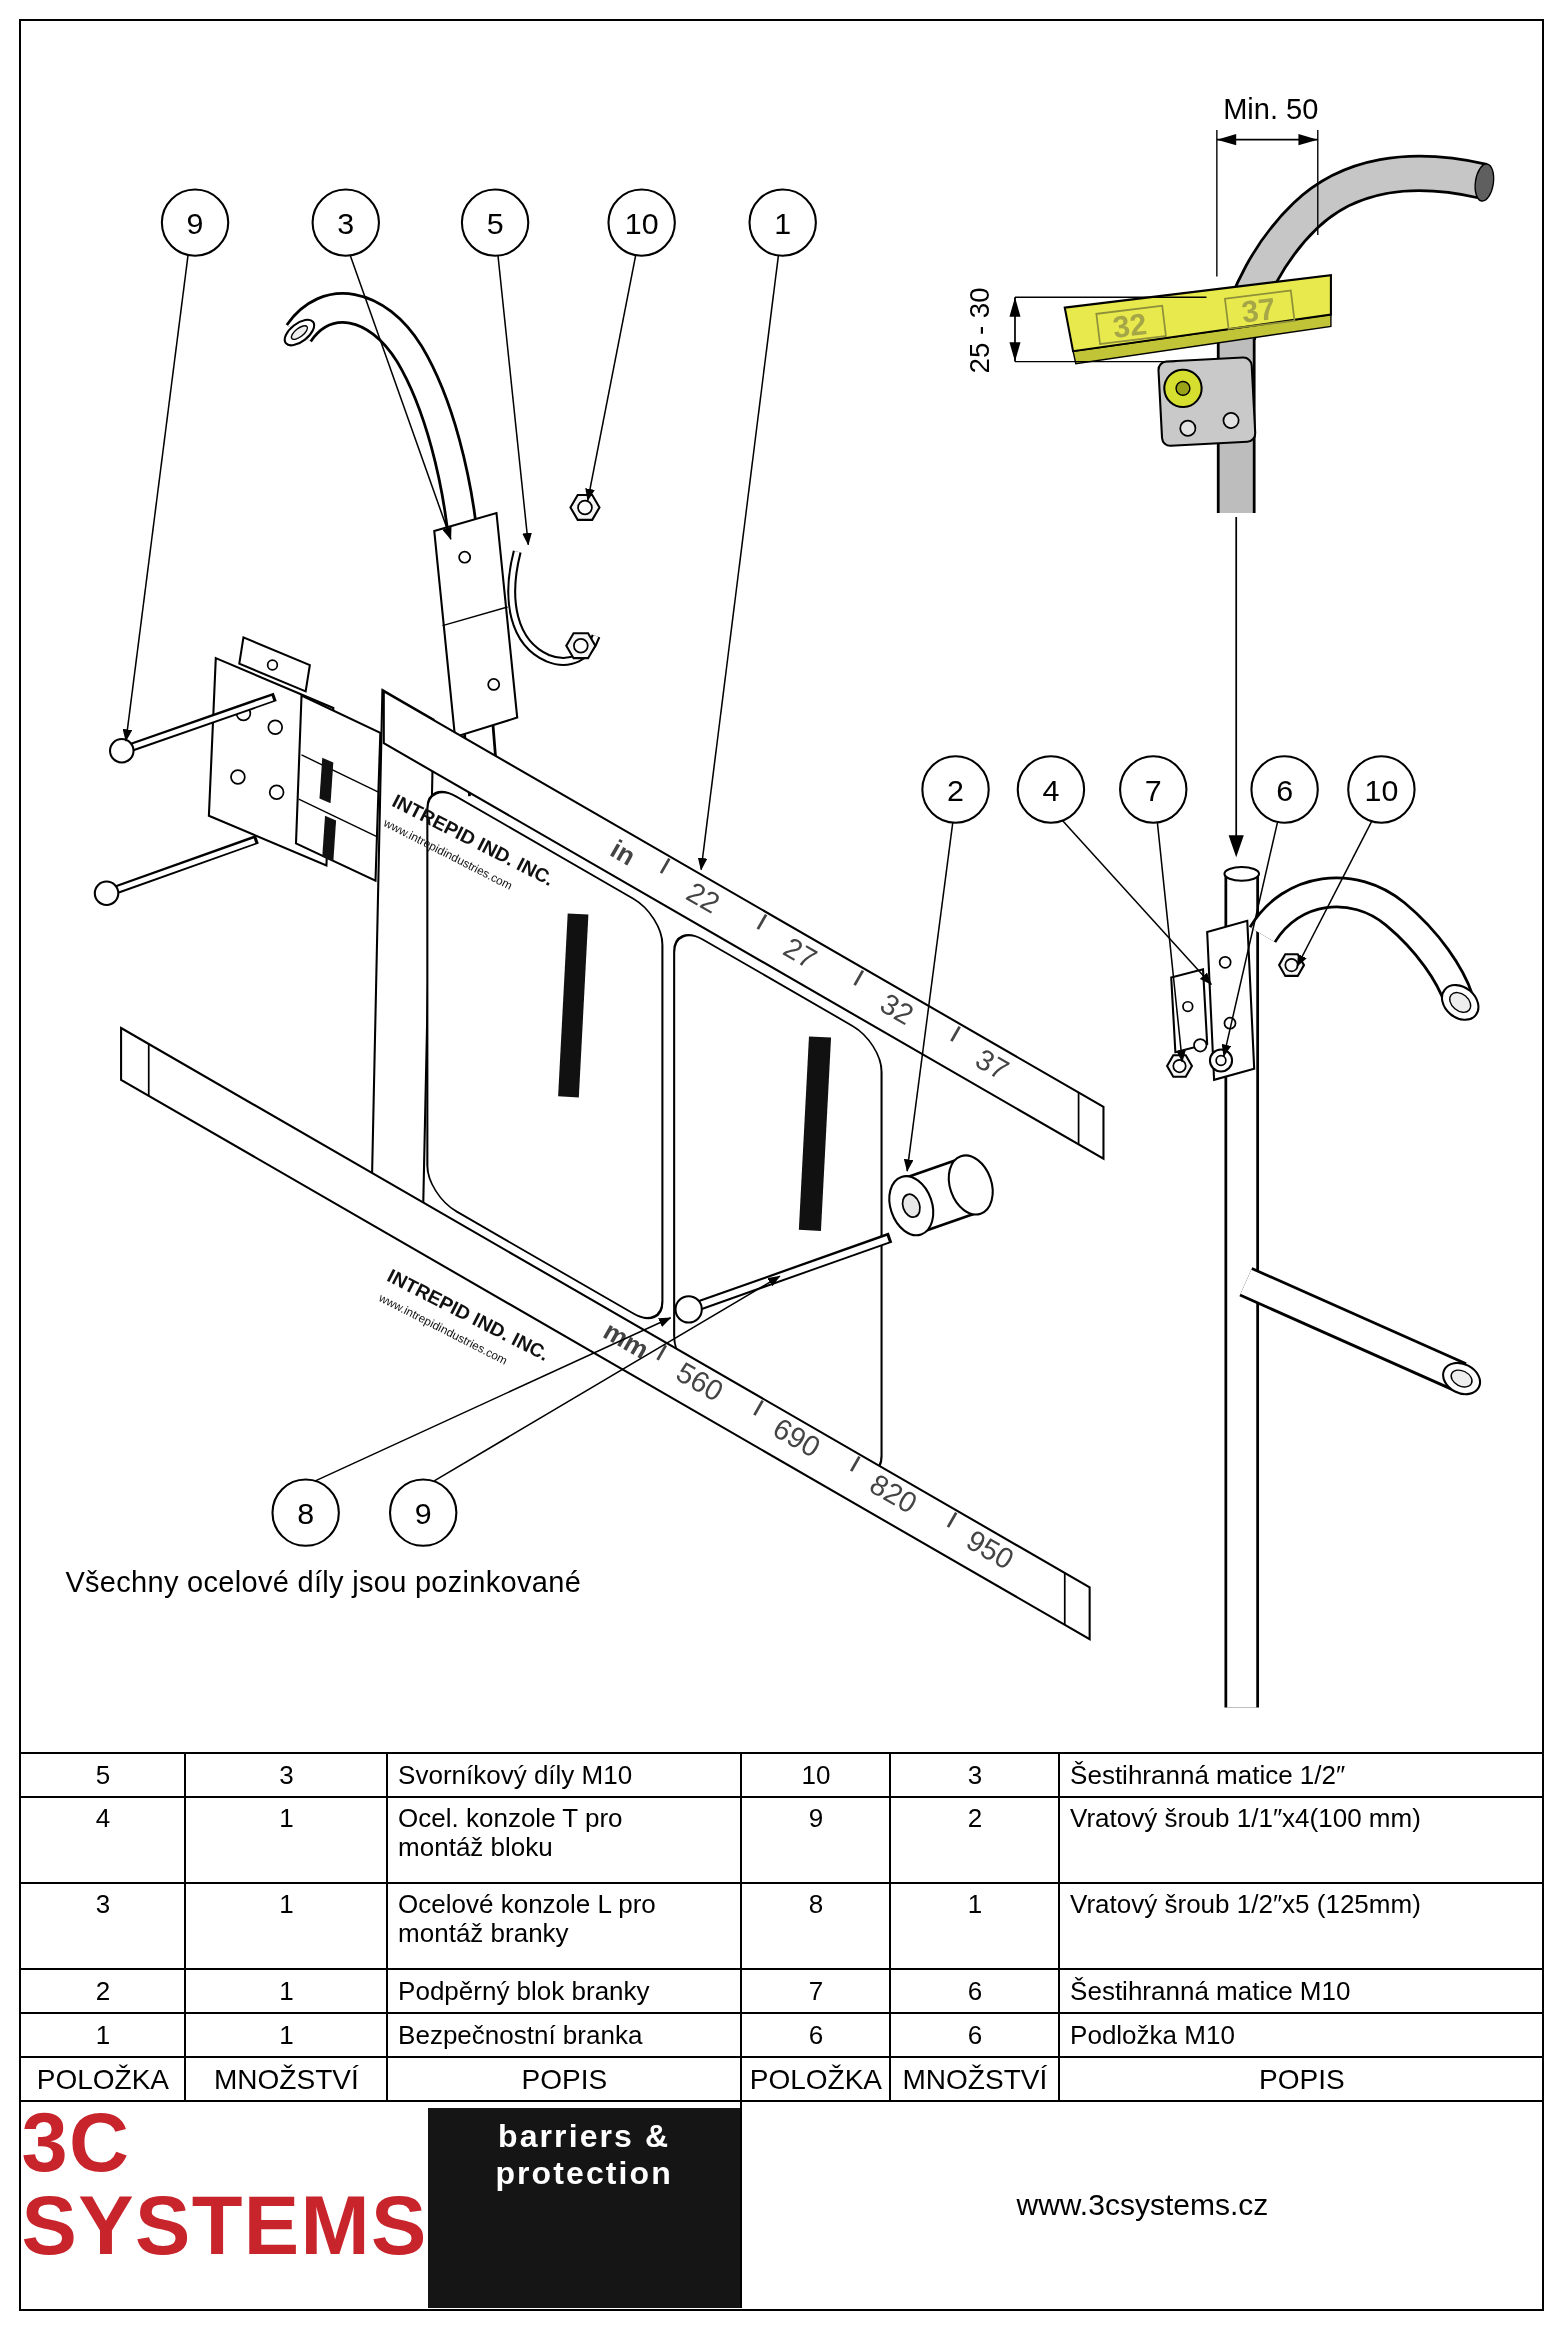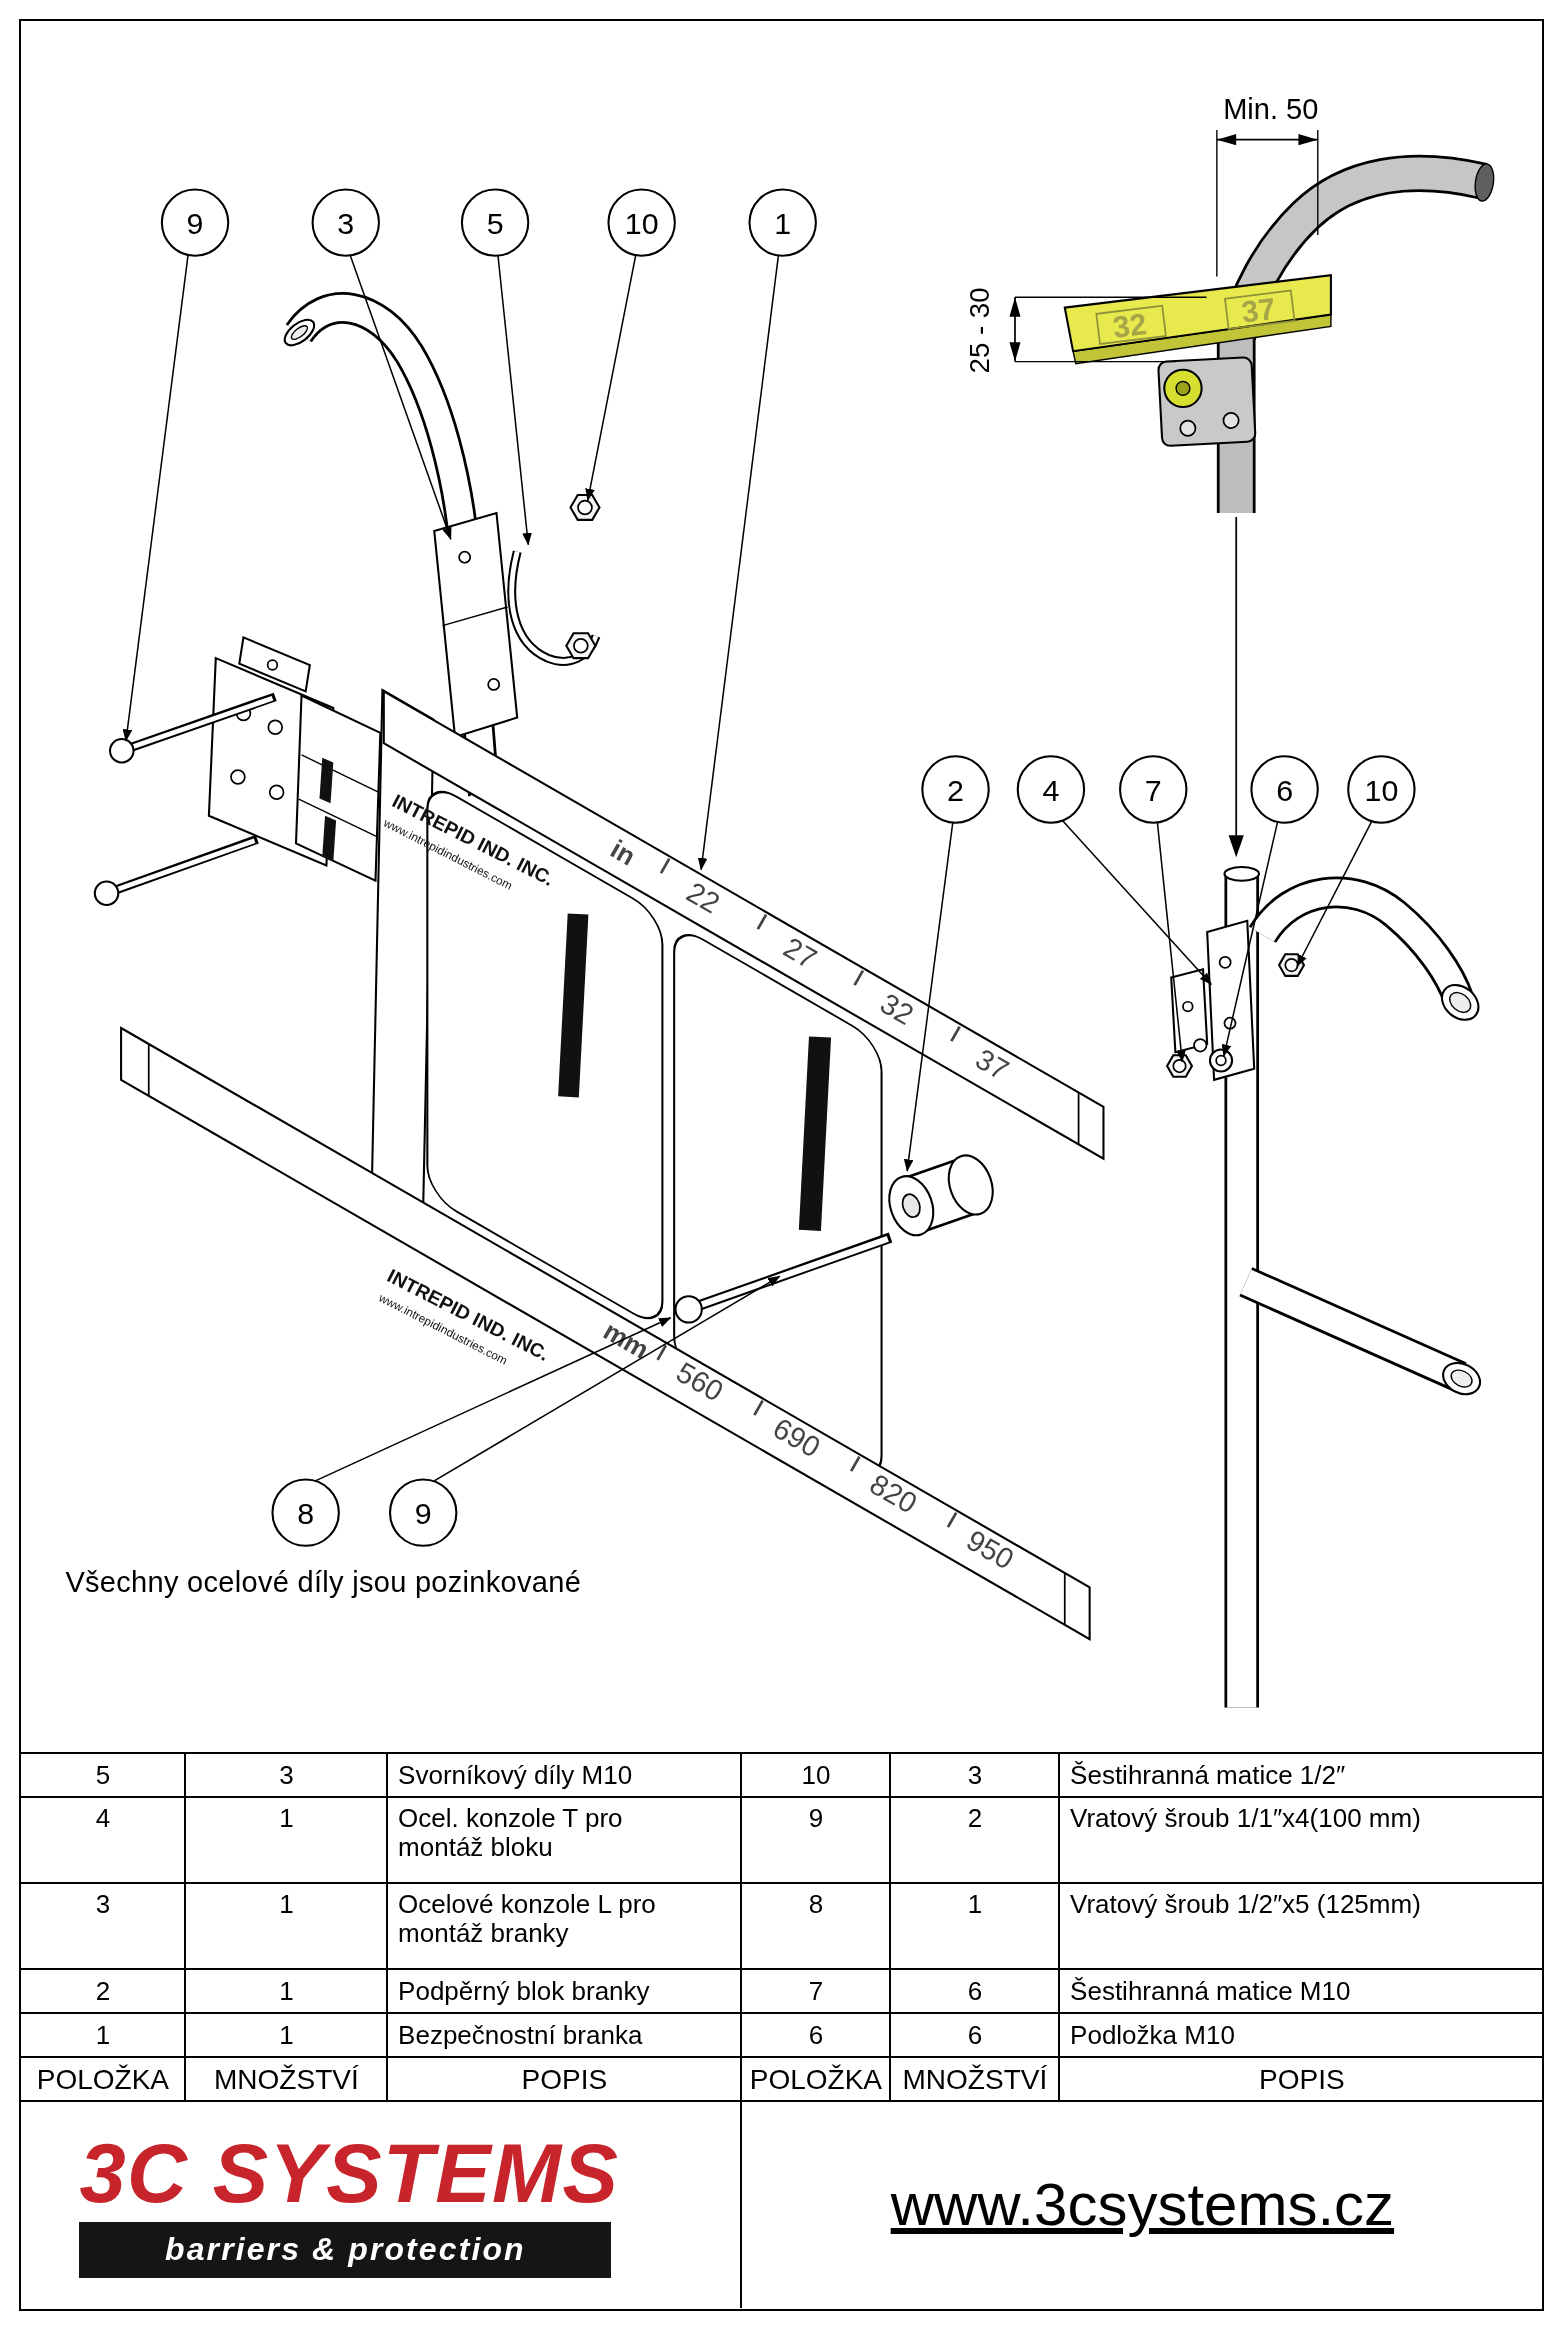--- a/index.html
+++ b/index.html
@@ -9,22 +9,22 @@
   .note{position:absolute;left:44px;top:1545px;font-size:29px;letter-spacing:0.3px;}
   .bom{position:absolute;left:0;top:1731px;width:1521px;display:grid;
        grid-template-columns:165px 202px 354px 149px 169px 483px;
        grid-template-rows:44px 86px 86px 44px 44px 44px;
        border-top:2.1px solid #000;font-size:26px;}
   .cell{border-right:2.1px solid #000;border-bottom:2.1px solid #000;display:flex;align-items:center;justify-content:center;box-sizing:border-box;line-height:1.12;}
   .cell.lastcol{border-right:none;}
   .cell.desc{justify-content:flex-start;padding-left:9.7px;white-space:pre-line;}
   .cell.hdr{font-size:28px;}
   .footer{position:absolute;left:0;top:2080px;width:1521px;height:207px;display:flex;}
-  .footer-left{width:721px;border-right:2.1px solid #000;box-sizing:border-box;display:flex;flex-direction:column;justify-content:center;padding-left:58px;font-style:italic;}
-  .footer-right{flex:1;display:flex;align-items:center;justify-content:center;font-size:60px;text-decoration:underline;}
+  .footer-left{width:721px;border-right:2.1px solid #000;box-sizing:border-box;display:flex;flex-direction:row;justify-content:center;}
+  .footer-right{flex:1;display:flex;align-items:center;justify-content:center;font-size:30px;}
   .logo-text{color:#c8242b;font-size:83px;font-weight:bold;letter-spacing:1.4px;line-height:1;}
   .logo-bar{margin-top:7px;background:#151515;color:#fff;font-size:32px;font-weight:bold;letter-spacing:2.1px;width:532px;text-align:center;padding:9.7px 0;}
   svg text{font-family:"Liberation Sans",sans-serif;}
 </style>
 </head>
 <body>
 
 <div class="frame">
 
   <svg class="drawing" viewBox="0 0 2262 2540">

